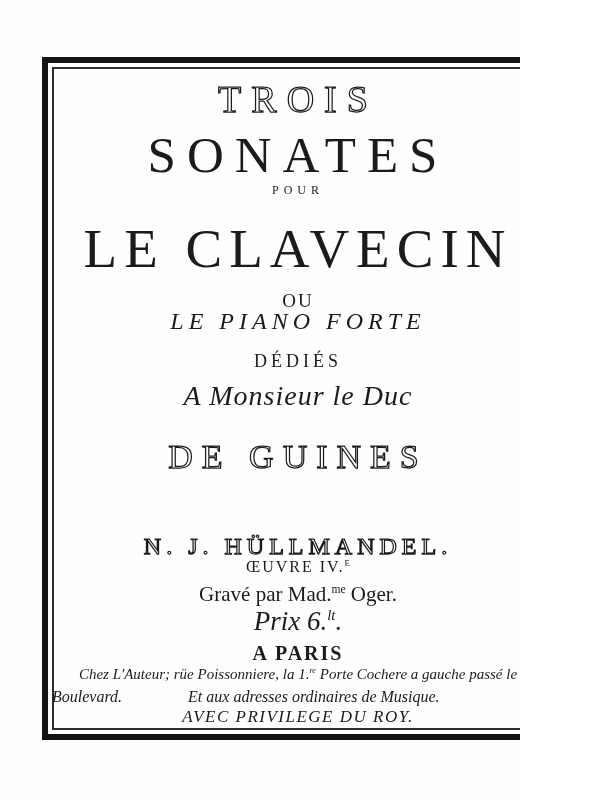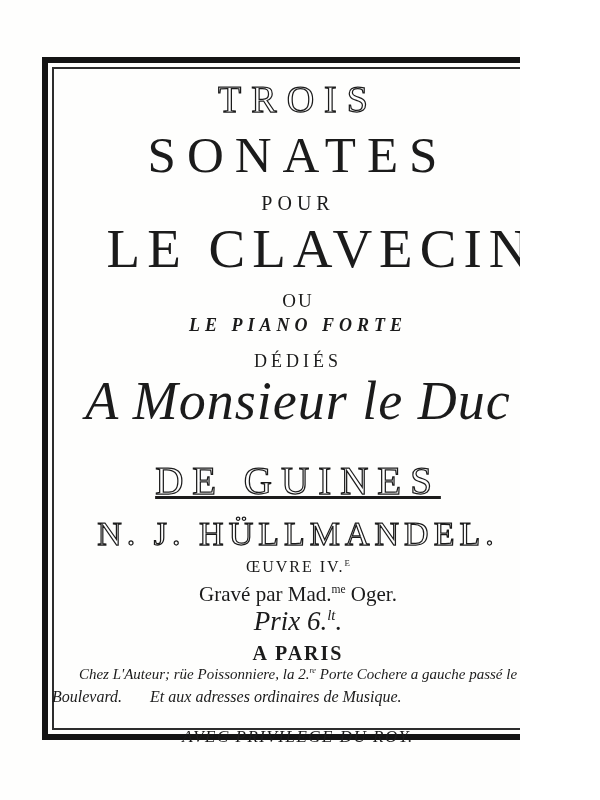--- a/index.html
+++ b/index.html
@@ -43,37 +43,37 @@
     font-weight: normal;
   }
   @supports (-webkit-text-stroke: 1px black) {
     .outlined {
       color: #ffffff;
       -webkit-text-stroke: 1.25px #1b1b1b;
     }
   }
   .trois       { top: 80px;  font-size: 38px; letter-spacing: 10px; }
   .sonates     { top: 130px; font-size: 51px; letter-spacing: 11px; }
-  .pour        { top: 193px; font-size: 20px; letter-spacing: 5px; }
-  .clavecin    { top: 221px; font-size: 55px; letter-spacing: 7px; padding-left: 23px; }
+  .pour        { top: 184px; font-size: 12px; letter-spacing: 5px; }
+  .clavecin    { top: 221px; font-size: 55px; letter-spacing: 7px; }
   .ou          { top: 291px; font-size: 19px; letter-spacing: 2px; }
-  .pianoforte  { top: 316px; font-size: 18px; letter-spacing: 5px; font-style: italic; font-weight: bold; }
+  .pianoforte  { top: 309px; font-size: 24px; letter-spacing: 5px; font-style: italic; }
   .dedies      { top: 352px; font-size: 18px; letter-spacing: 4px; }
-  .dedication  { top: 374px; font-size: 54px; font-style: italic; letter-spacing: 1px; text-align: center; }
-  .deguines    { top: 461px; font-size: 39px; letter-spacing: 9px; text-decoration: underline; }
+  .dedication  { top: 382px; font-size: 28px; font-style: italic; letter-spacing: 1px; text-align: center; }
+  .deguines    { top: 440px; font-size: 34px; letter-spacing: 9px; }
   .par         { top: 494px; font-size: 18px; letter-spacing: 4px; }
-  .composer    { top: 517px; font-size: 34px; letter-spacing: 5px; }
+  .composer    { top: 534px; font-size: 24px; letter-spacing: 5px; }
   .oeuvre      { top: 559px; font-size: 16px; letter-spacing: 2px; }
   .engraver    { top: 584px; font-size: 21px; }
   .prix        { top: 608px; font-size: 27px; font-style: italic; }
   .paris       { top: 643px; font-size: 20px; font-weight: bold; letter-spacing: 2px; }
   .addr1       { top: 667px; font-size: 15px; font-style: italic; }
   .addr2       { top: 689px; font-size: 16px; font-style: italic; text-align: left; padding-left: 10px; box-sizing: border-box; }
-  .addr2 .addr2-right { margin-left: 28px; }
-  .privilege   { top: 728px; font-size: 17px; font-style: italic; letter-spacing: 1.5px; }
+  .addr2 .addr2-right { margin-left: 66px; }
+  .privilege   { top: 708px; font-size: 17px; font-style: italic; letter-spacing: 1.5px; }
   .sup {
     font-size: 55%;
     vertical-align: super;
     letter-spacing: 0;
   }
 </style>
 </head>
 <body>
 
 <div class="page">
@@ -111,21 +111,21 @@
     <span>Gravé par Mad.</span><span class="sup">me</span><span> Oger.</span>
   </div>
 
   <div class="line prix">
     <span>Prix 6.</span><span class="sup">lt</span><span>.</span>
   </div>
 
   <div class="line paris">A PARIS</div>
 
   <div class="line addr1">
-    <span>Chez L'Auteur; rüe Poissonniere, la 2.</span><span class="sup">re</span><span> Porte Cochere a gauche passé le</span>
+    <span>Chez L'Auteur; rüe Poissonniere, la 1.</span><span class="sup">re</span><span> Porte Cochere a gauche passé le</span>
   </div>
 
   <div class="line addr2">
     <span>Boulevard.</span><span class="addr2-right">Et aux adresses ordinaires de Musique.</span>
   </div>
 
   <div class="line privilege">AVEC PRIVILEGE DU ROY.</div>
 
 </div>
 

